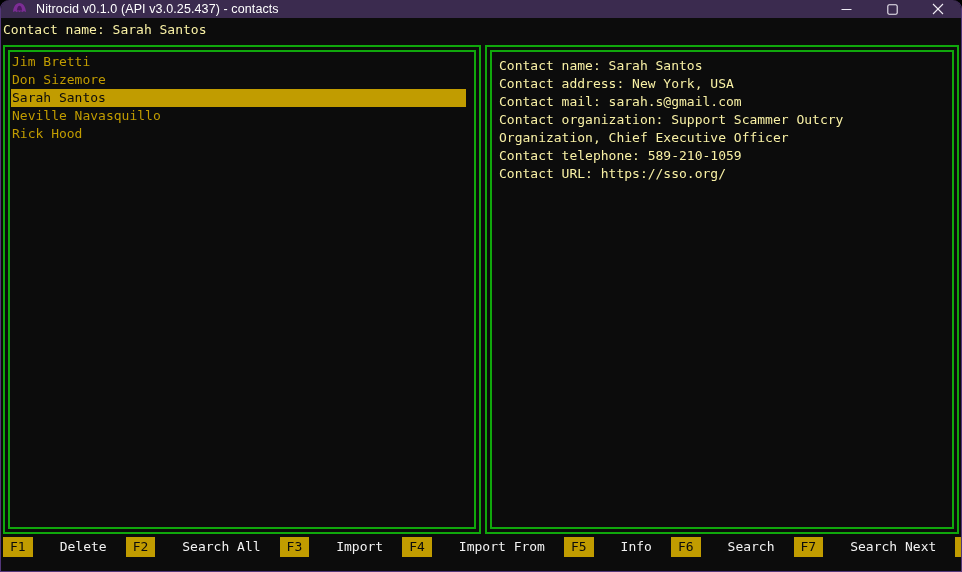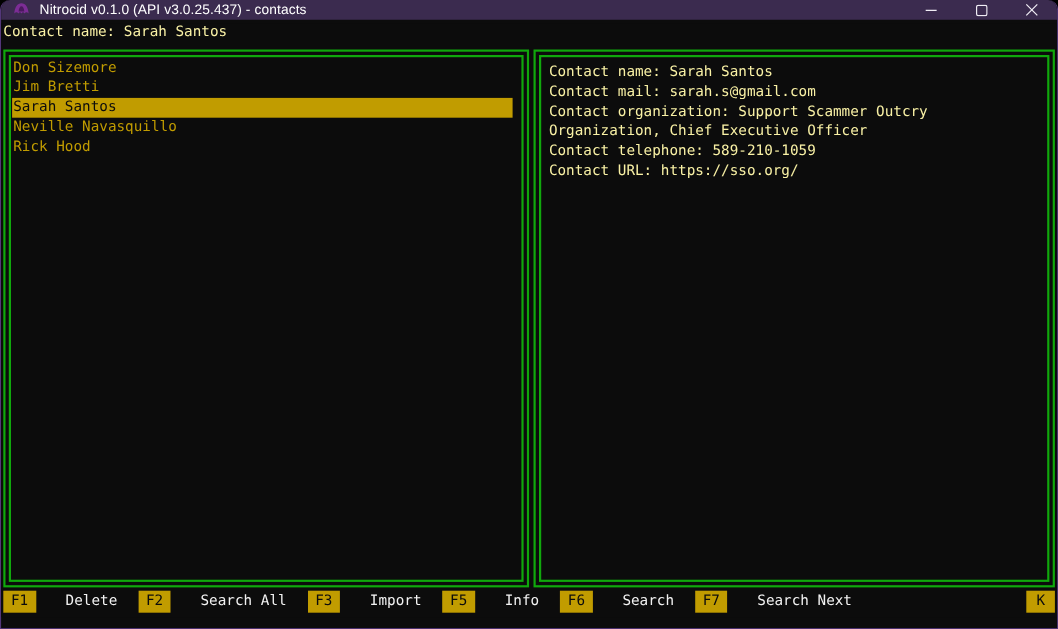--- a/index.html
+++ b/index.html
@@ -111,29 +111,30 @@
     </div>
   </div>
 
   <div class="screen">
 
     <div class="header-line">Contact name: Sarah Santos</div>
 
     <div class="panels">
 
       <div class="panel left">
+        <div class="list-item">Jim Bretti</div>
         <div class="list-item">Don Sizemore</div>
-        <div class="list-item">Jim Bretti</div>
         <div class="list-item selected">Sarah Santos</div>
         <div class="list-item">Neville Navasquillo</div>
         <div class="list-item">Rick Hood</div>
       </div>
 
       <div class="panel right">
         <div class="detail-line">Contact name: Sarah Santos</div>
+        <div class="detail-line">Contact address: New York, USA</div>
         <div class="detail-line">Contact mail: sarah.s@gmail.com</div>
         <div class="detail-line">Contact organization: Support Scammer Outcry</div>
         <div class="detail-line">Organization, Chief Executive Officer</div>
         <div class="detail-line">Contact telephone: 589-210-1059</div>
         <div class="detail-line">Contact URL: https://sso.org/</div>
       </div>
 
     </div>
 
     <div class="statusbar">
@@ -143,20 +144,24 @@
       </div>
       <div class="key-group">
         <span class="kbadge">F2</span>
         <span class="klabel">Search All</span>
       </div>
       <div class="key-group">
         <span class="kbadge">F3</span>
         <span class="klabel">Import</span>
       </div>
       <div class="key-group">
+        <span class="kbadge">F4</span>
+        <span class="klabel">Import From</span>
+      </div>
+      <div class="key-group">
         <span class="kbadge">F5</span>
         <span class="klabel">Info</span>
       </div>
       <div class="key-group">
         <span class="kbadge">F6</span>
         <span class="klabel">Search</span>
       </div>
       <div class="key-group">
         <span class="kbadge">F7</span>
         <span class="klabel">Search Next</span>

